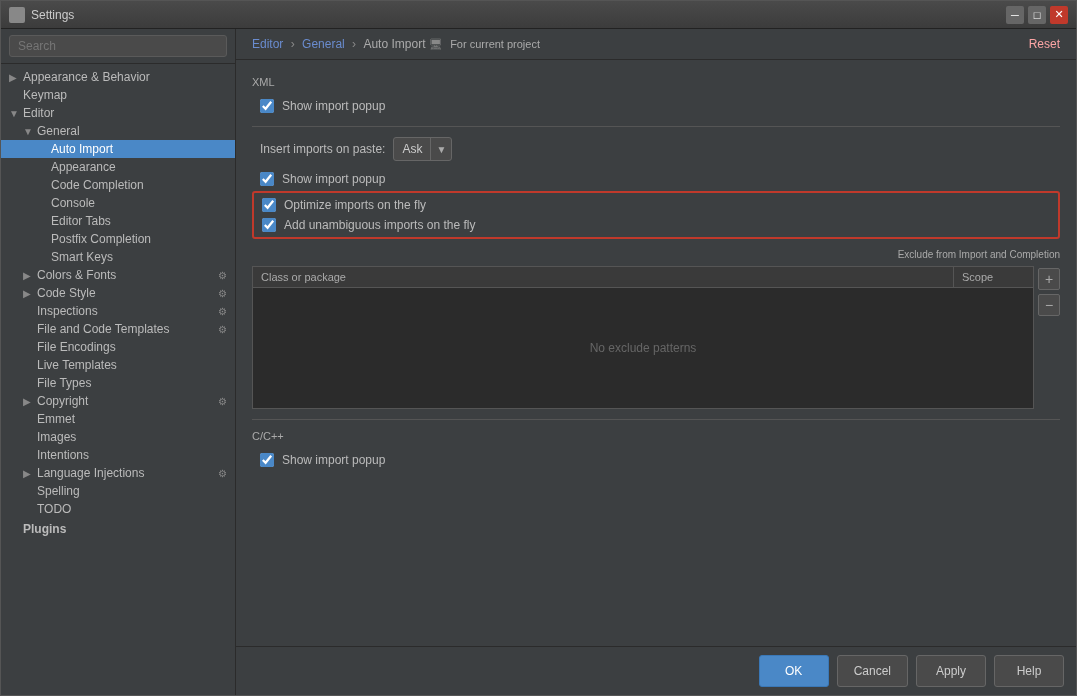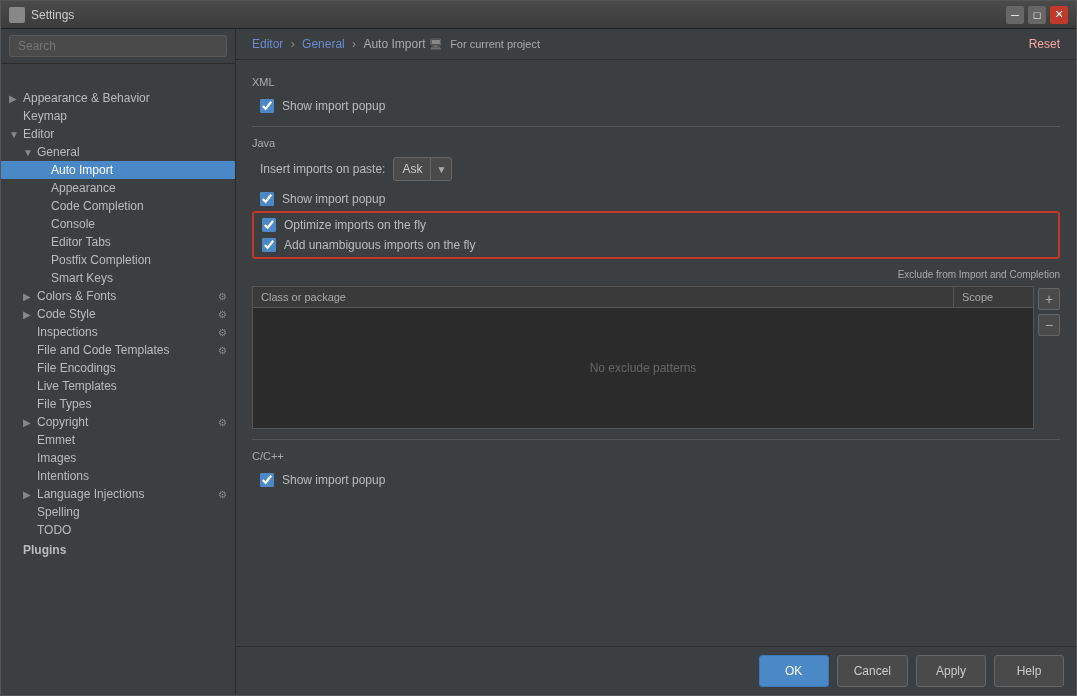--- a/index.html
+++ b/index.html
@@ -66,21 +66,20 @@
       overflow: hidden;
     }
     .sidebar {
       width: 235px;
       background: #3c3f41;
       border-right: 1px solid #2b2b2b;
       display: flex;
       flex-direction: column;
       overflow-y: auto;
       flex-shrink: 0;
-      gap: 21px;
     }
     .search-box {
       padding: 6px 8px;
       border-bottom: 1px solid #2b2b2b;
     }
     .search-input {
       width: 100%;
       background: #4a4a4a;
       border: 1px solid #5a5a5a;
       border-radius: 3px;
@@ -510,21 +509,20 @@
       <div class="settings-body">
 
         <div class="section-label">XML</div>
         <div class="checkbox-row">
           <input type="checkbox" id="xml-show-import" checked="" style="">
           <label class="checkbox-label" for="xml-show-import">Show import popup</label>
         </div>
 
         <div class="divider"></div>
 
-        <div class="section-label">Java</div>
         <div class="insert-row">
           <span class="insert-label">Insert imports on paste:</span>
           <div class="dropdown-wrapper">
             <span class="dropdown-value">Ask</span>
             <span class="dropdown-arrow-btn">▼</span>
           </div>
         </div>
 
         <div class="checkbox-row">
           <input type="checkbox" id="java-show-import" checked="" style="">

